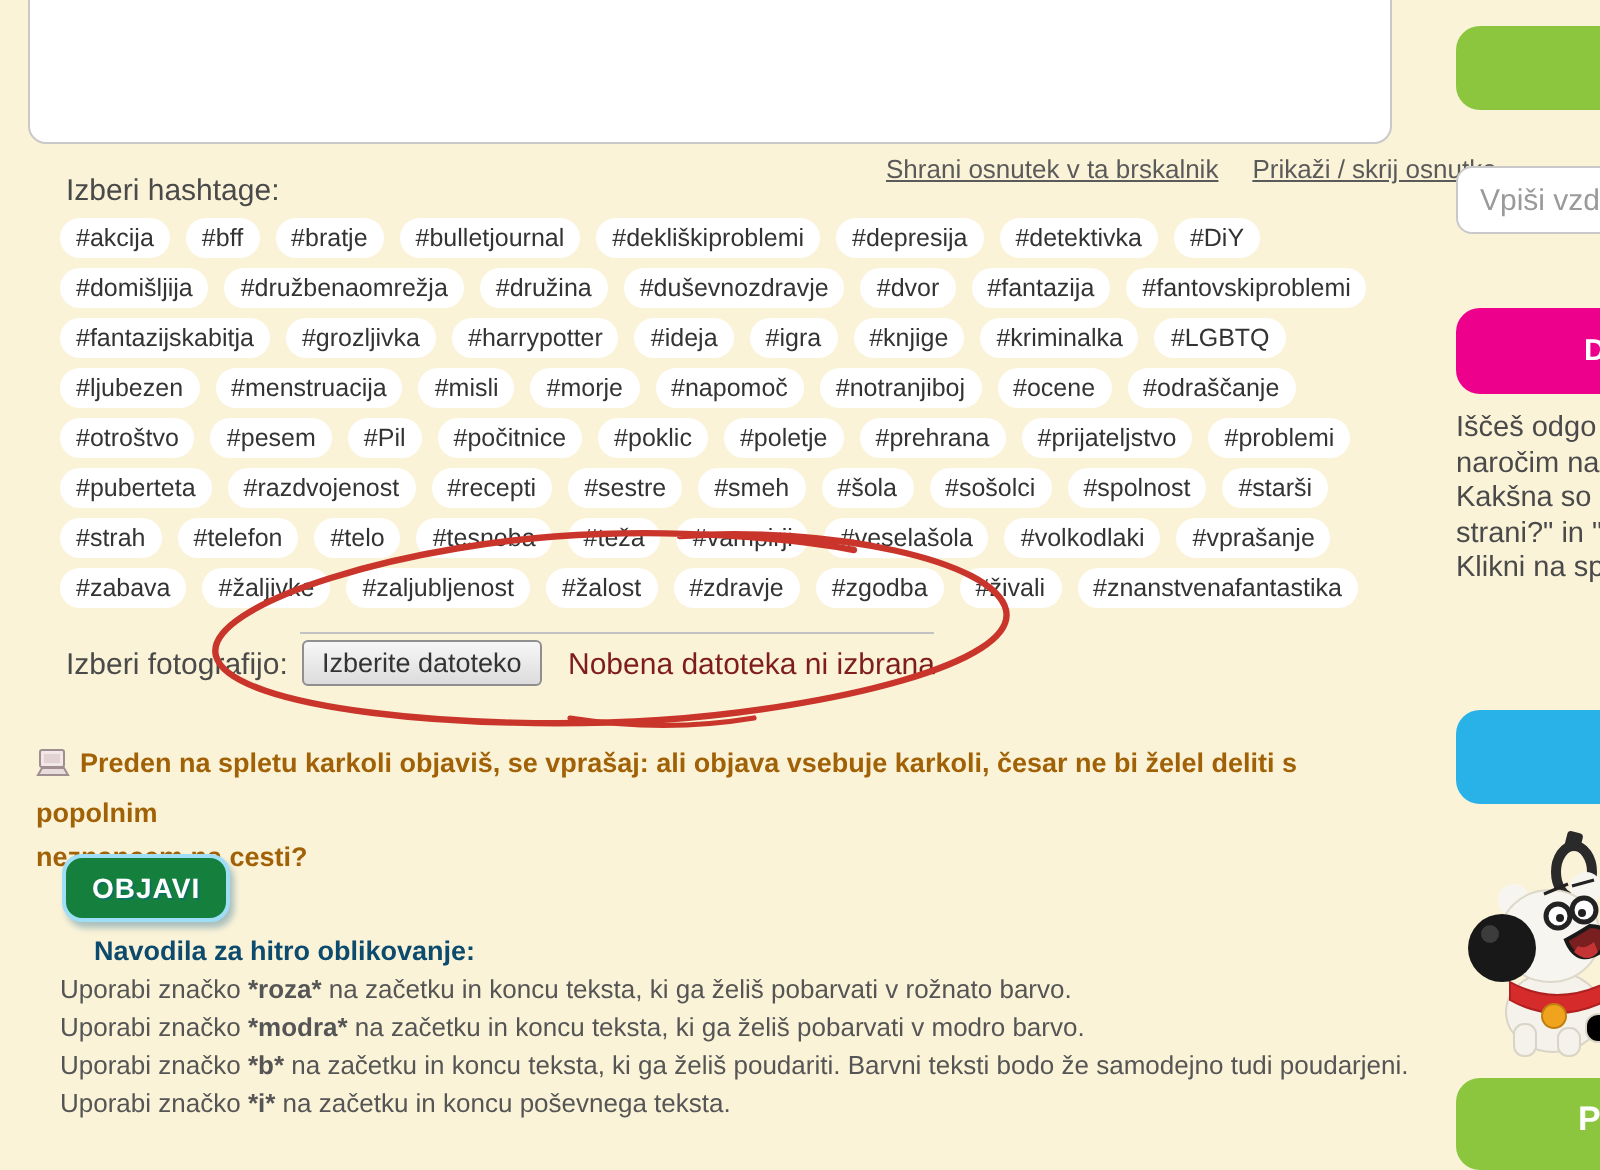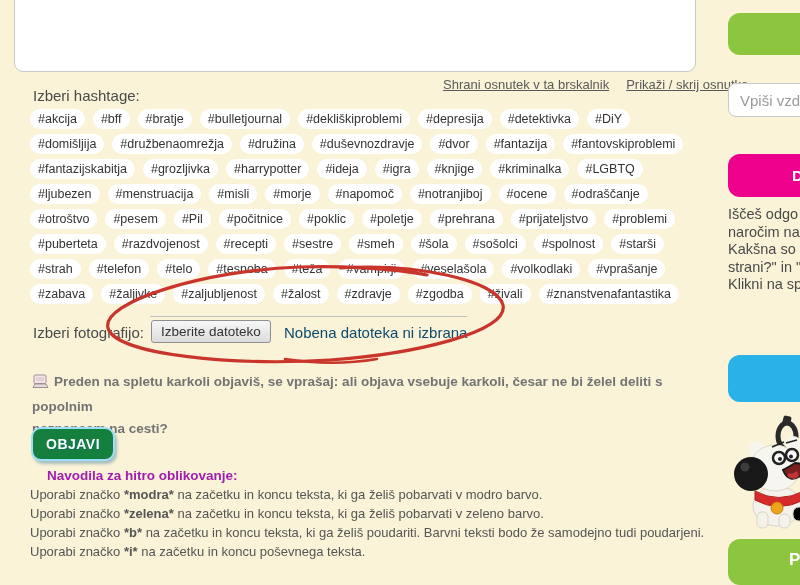--- a/index.html
+++ b/index.html
@@ -22,35 +22,35 @@
   #hashtag-list{position:absolute; left:30px; top:109px; width:668px;
     display:flex; flex-wrap:wrap; column-gap:8px; row-gap:5px;}
   .pill{background:#fff; border-radius:10px; padding:2px 8px; font-size:12.5px;
     line-height:16px; color:#333; white-space:nowrap; cursor:pointer;}
   
   .photo-label{position:absolute; left:33px; top:324px; font-size:15px; color:#4a4a4a;}
   .file-topline{position:absolute; left:150px; top:316px; width:317px; height:1px; background:#c2c2c2;}
   .file-button{position:absolute; left:151px; top:320px; padding:3px 9px; font-size:13.5px; color:#333;
     background:linear-gradient(#f7f7f7,#dcdcdc); border:1px solid #8f8f8f; border-radius:3px; cursor:pointer;
     font-family:"Liberation Sans", sans-serif;}
-  .file-status{position:absolute; left:284px; top:324px; font-size:15px; color:#0c4a6e;}
+  .file-status{position:absolute; left:284px; top:324px; font-size:15px; color:#7f1d1d;}
   
   #red-circle{position:absolute; left:85px; top:250px; pointer-events:none;}
   
-  .warning{position:absolute; left:32px; top:371px; width:668px; font-size:13.5px; font-weight:bold;
-    color:#737373; line-height:22px;}
+  .warning{position:absolute; left:18px; top:371px; width:668px; font-size:13.5px; font-weight:bold;
+    color:#a16207; line-height:22px;}
   .warning .icon{display:inline-block; vertical-align:-3px; margin-right:5px;}
   
   .submit-btn{position:absolute; left:31px; top:427px; padding:7px 13px; background:#15803d;
     border:2px solid #9edff7; border-radius:10px; color:#fff; font-weight:bold; font-size:14px;
     letter-spacing:.5px; cursor:pointer; font-family:"Liberation Sans", sans-serif;
     box-shadow:2px 3px 3px rgba(50,115,150,.4); text-shadow:1px 1px 0 rgba(0,100,140,.45);}
   
   .instructions{position:absolute; left:30px; top:466px; font-size:13px; color:#555; line-height:19px;}
-  .instructions .head{font-weight:bold; color:#a21caf; font-size:13.5px;padding-left:17px;}
+  .instructions .head{font-weight:bold; color:#0c4a6e; font-size:13.5px;padding-left:17px;}
   .iline{white-space:nowrap;}
   .iline b{color:#555;}
   
   .sb-btn{position:absolute; left:728px; width:95px; border-radius:12px;}
   #sb-green1{top:13px; height:42px; background:#8cc63e;}
   #sb-input{position:absolute; left:728px; top:83px; width:115px; height:34px; box-sizing:border-box;
     background:#fff; border:1px solid #c9c9c9; border-radius:8px; padding:0 0 0 11px; font-size:15px;
     color:#444; outline:none; font-family:"Liberation Sans", sans-serif;}
   #sb-input::placeholder{color:#9a9a9a;}
   #sb-magenta{top:154px; height:43px; background:#ec008c; color:#fff; font-weight:bold; font-size:15px;}
@@ -163,22 +163,22 @@
       </svg>
     </span><span>Preden na spletu karkoli objaviš, se vprašaj: ali objava vsebuje karkoli, česar ne bi želel deliti s popolnim</span>
     <div>neznancem na cesti?</div>
   </div>
 
   <button class="submit-btn">OBJAVI</button>
 
   <div class="instructions">
     <div class="head">Navodila za hitro oblikovanje:</div>
     <div id="instruction-lines">
+        <div class="iline">Uporabi značko <b>*roza*</b> na začetku in koncu teksta, ki ga želiš pobarvati v rožnato barvo.</div>
         <div class="iline">Uporabi značko <b>*modra*</b> na začetku in koncu teksta, ki ga želiš pobarvati v modro barvo.</div>
-        <div class="iline">Uporabi značko <b>*zelena*</b> na začetku in koncu teksta, ki ga želiš pobarvati v zeleno barvo.</div>
         <div class="iline">Uporabi značko <b>*b*</b> na začetku in koncu teksta, ki ga želiš poudariti. Barvni teksti bodo že samodejno tudi poudarjeni.</div>
         <div class="iline">Uporabi značko <b>*i*</b> na začetku in koncu poševnega teksta.</div>
       </div>
   </div>
 
   <div id="sb-green1" class="sb-btn"></div>
   <input id="sb-input" type="text" placeholder="Vpiši vzdevek" style="">
   <div id="sb-magenta" class="sb-btn">
     <span class="frag">D</span>
   </div>

